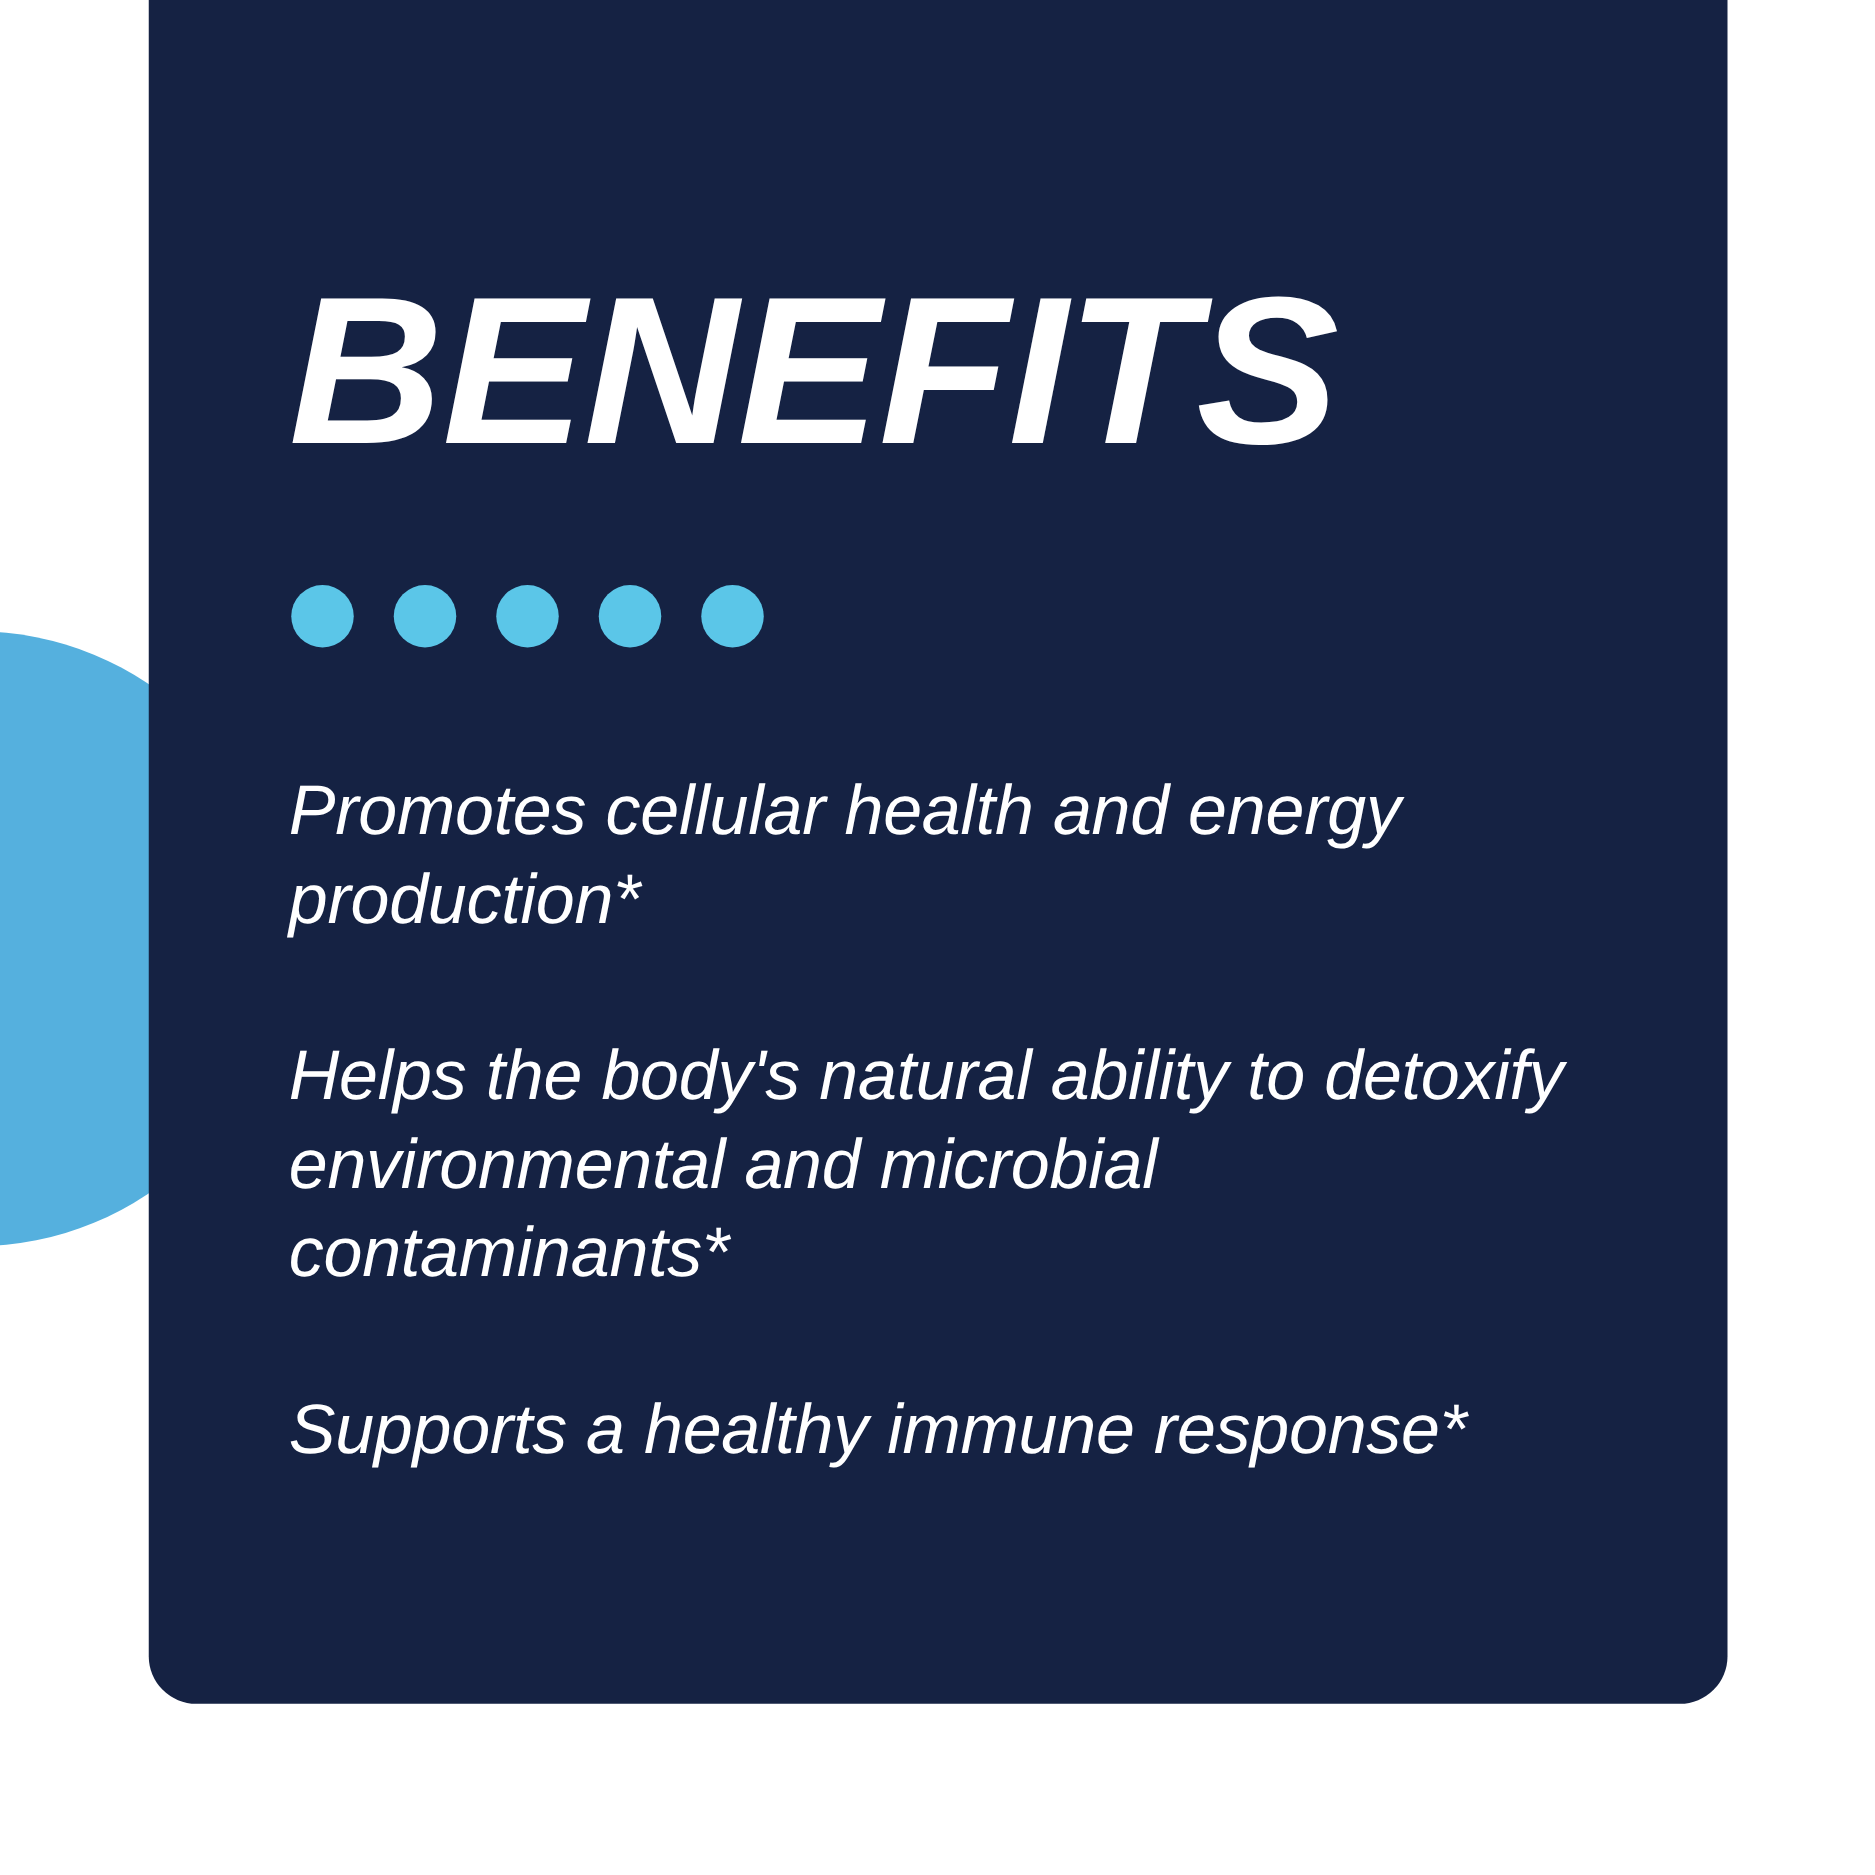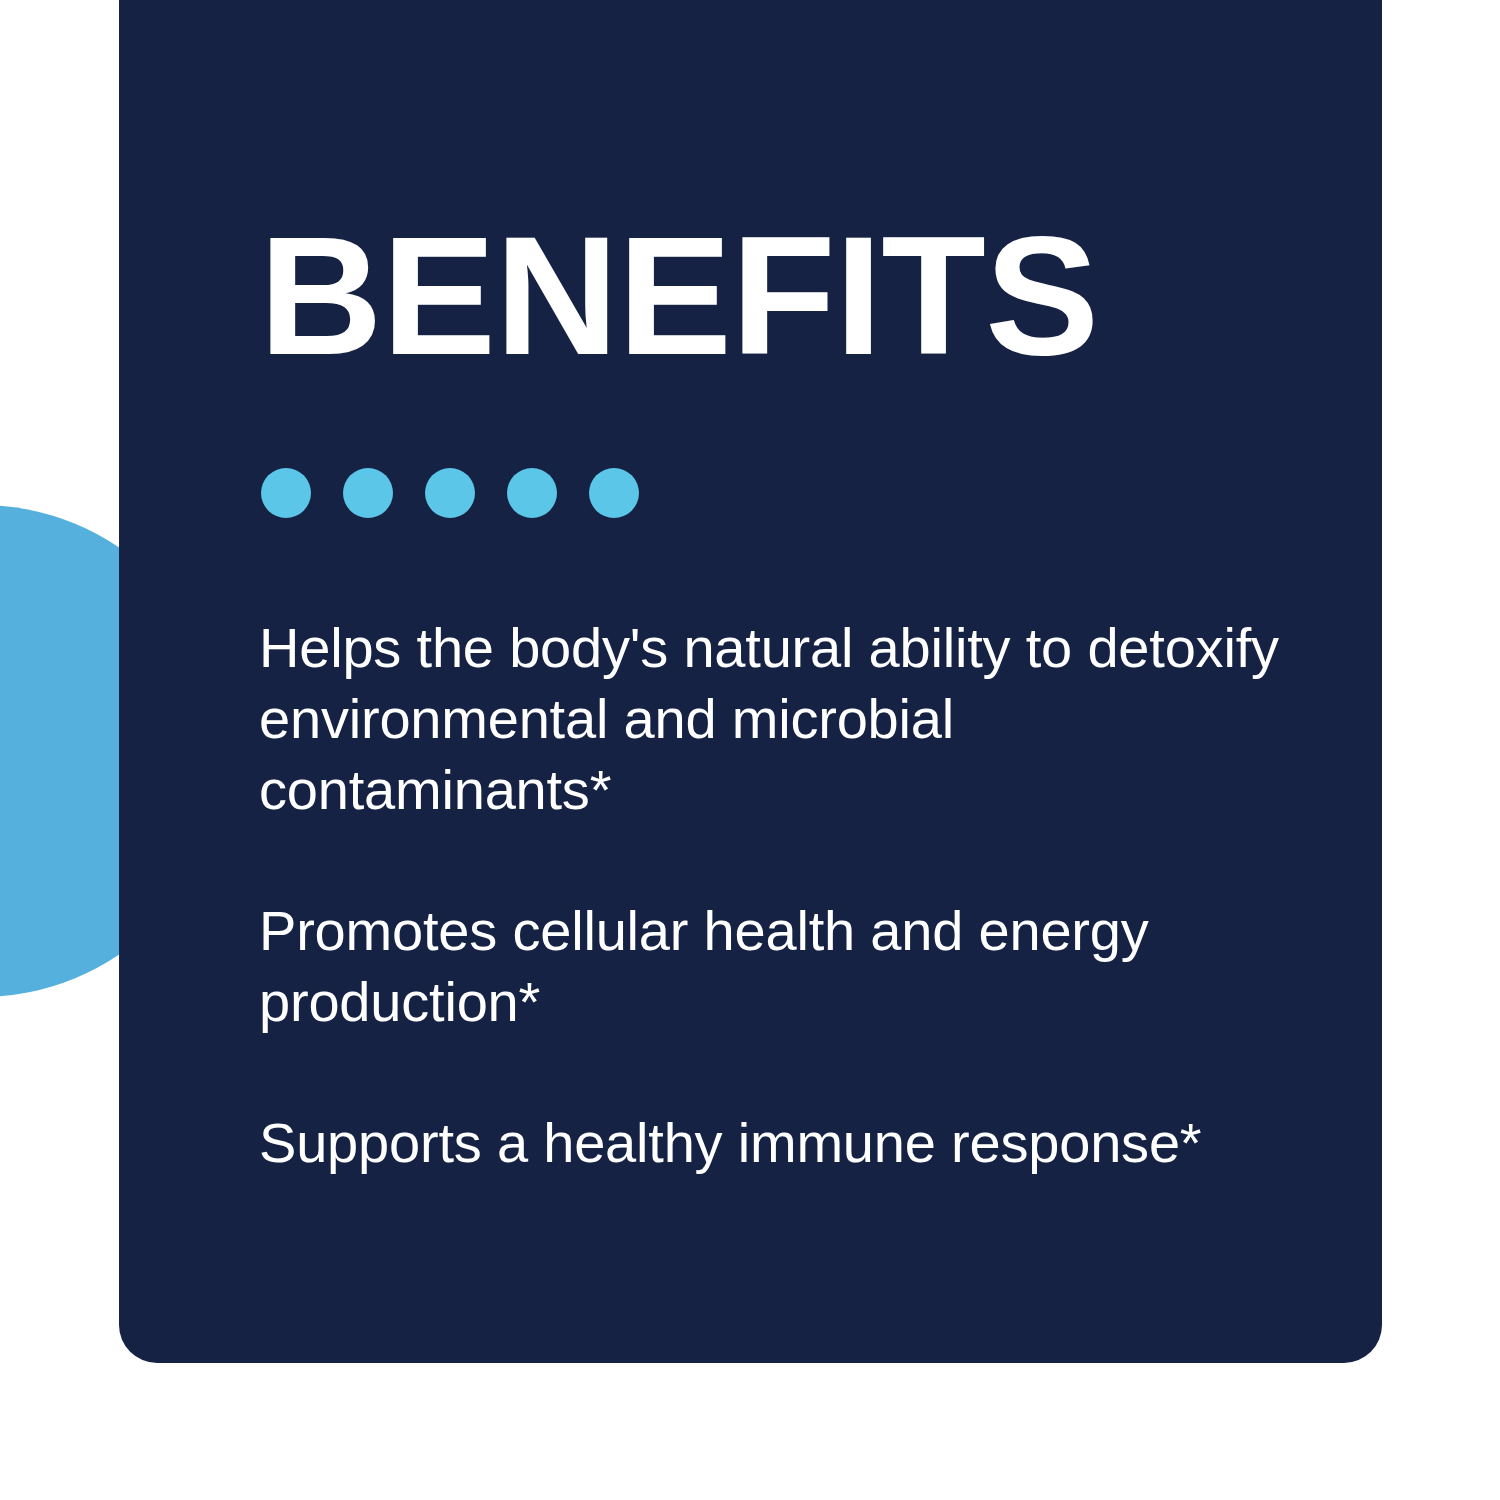--- a/index.html
+++ b/index.html
@@ -45,23 +45,24 @@
     height: 1403px;
     background: #152243;
     border-radius: 38px;
     z-index: 2;
     box-sizing: border-box;
     padding: 0;
   }
 
   .card-inner {
     position: absolute;
-    left: 140px;      
+    left: 112px;      
     top: 40px;        
     right: 60px;
+    font-style: italic;
   }
 
   .card-title {
     margin: 0;
     padding: 0;
     color: #ffffff;
     font-family: "Liberation Sans", sans-serif;
     font-weight: 700;
     font-size: 168px;
     line-height: 1;
@@ -123,21 +124,21 @@
 
       <div class="dot-row">
         <span class="dot"></span>
         <span class="dot"></span>
         <span class="dot"></span>
         <span class="dot"></span>
         <span class="dot"></span>
       </div>
 
       <ul class="benefit-list">
+        <li class="benefit-item">Promotes cellular health and energy production*</li>
         <li class="benefit-item">Helps the body's natural ability to detoxify environmental and microbial contaminants*</li>
-        <li class="benefit-item">Promotes cellular health and energy production*</li>
         <li class="benefit-item">Supports a healthy immune response*</li>
       </ul>
 
     </div>
   </div>
 
 </div>
 
 </body></html>

